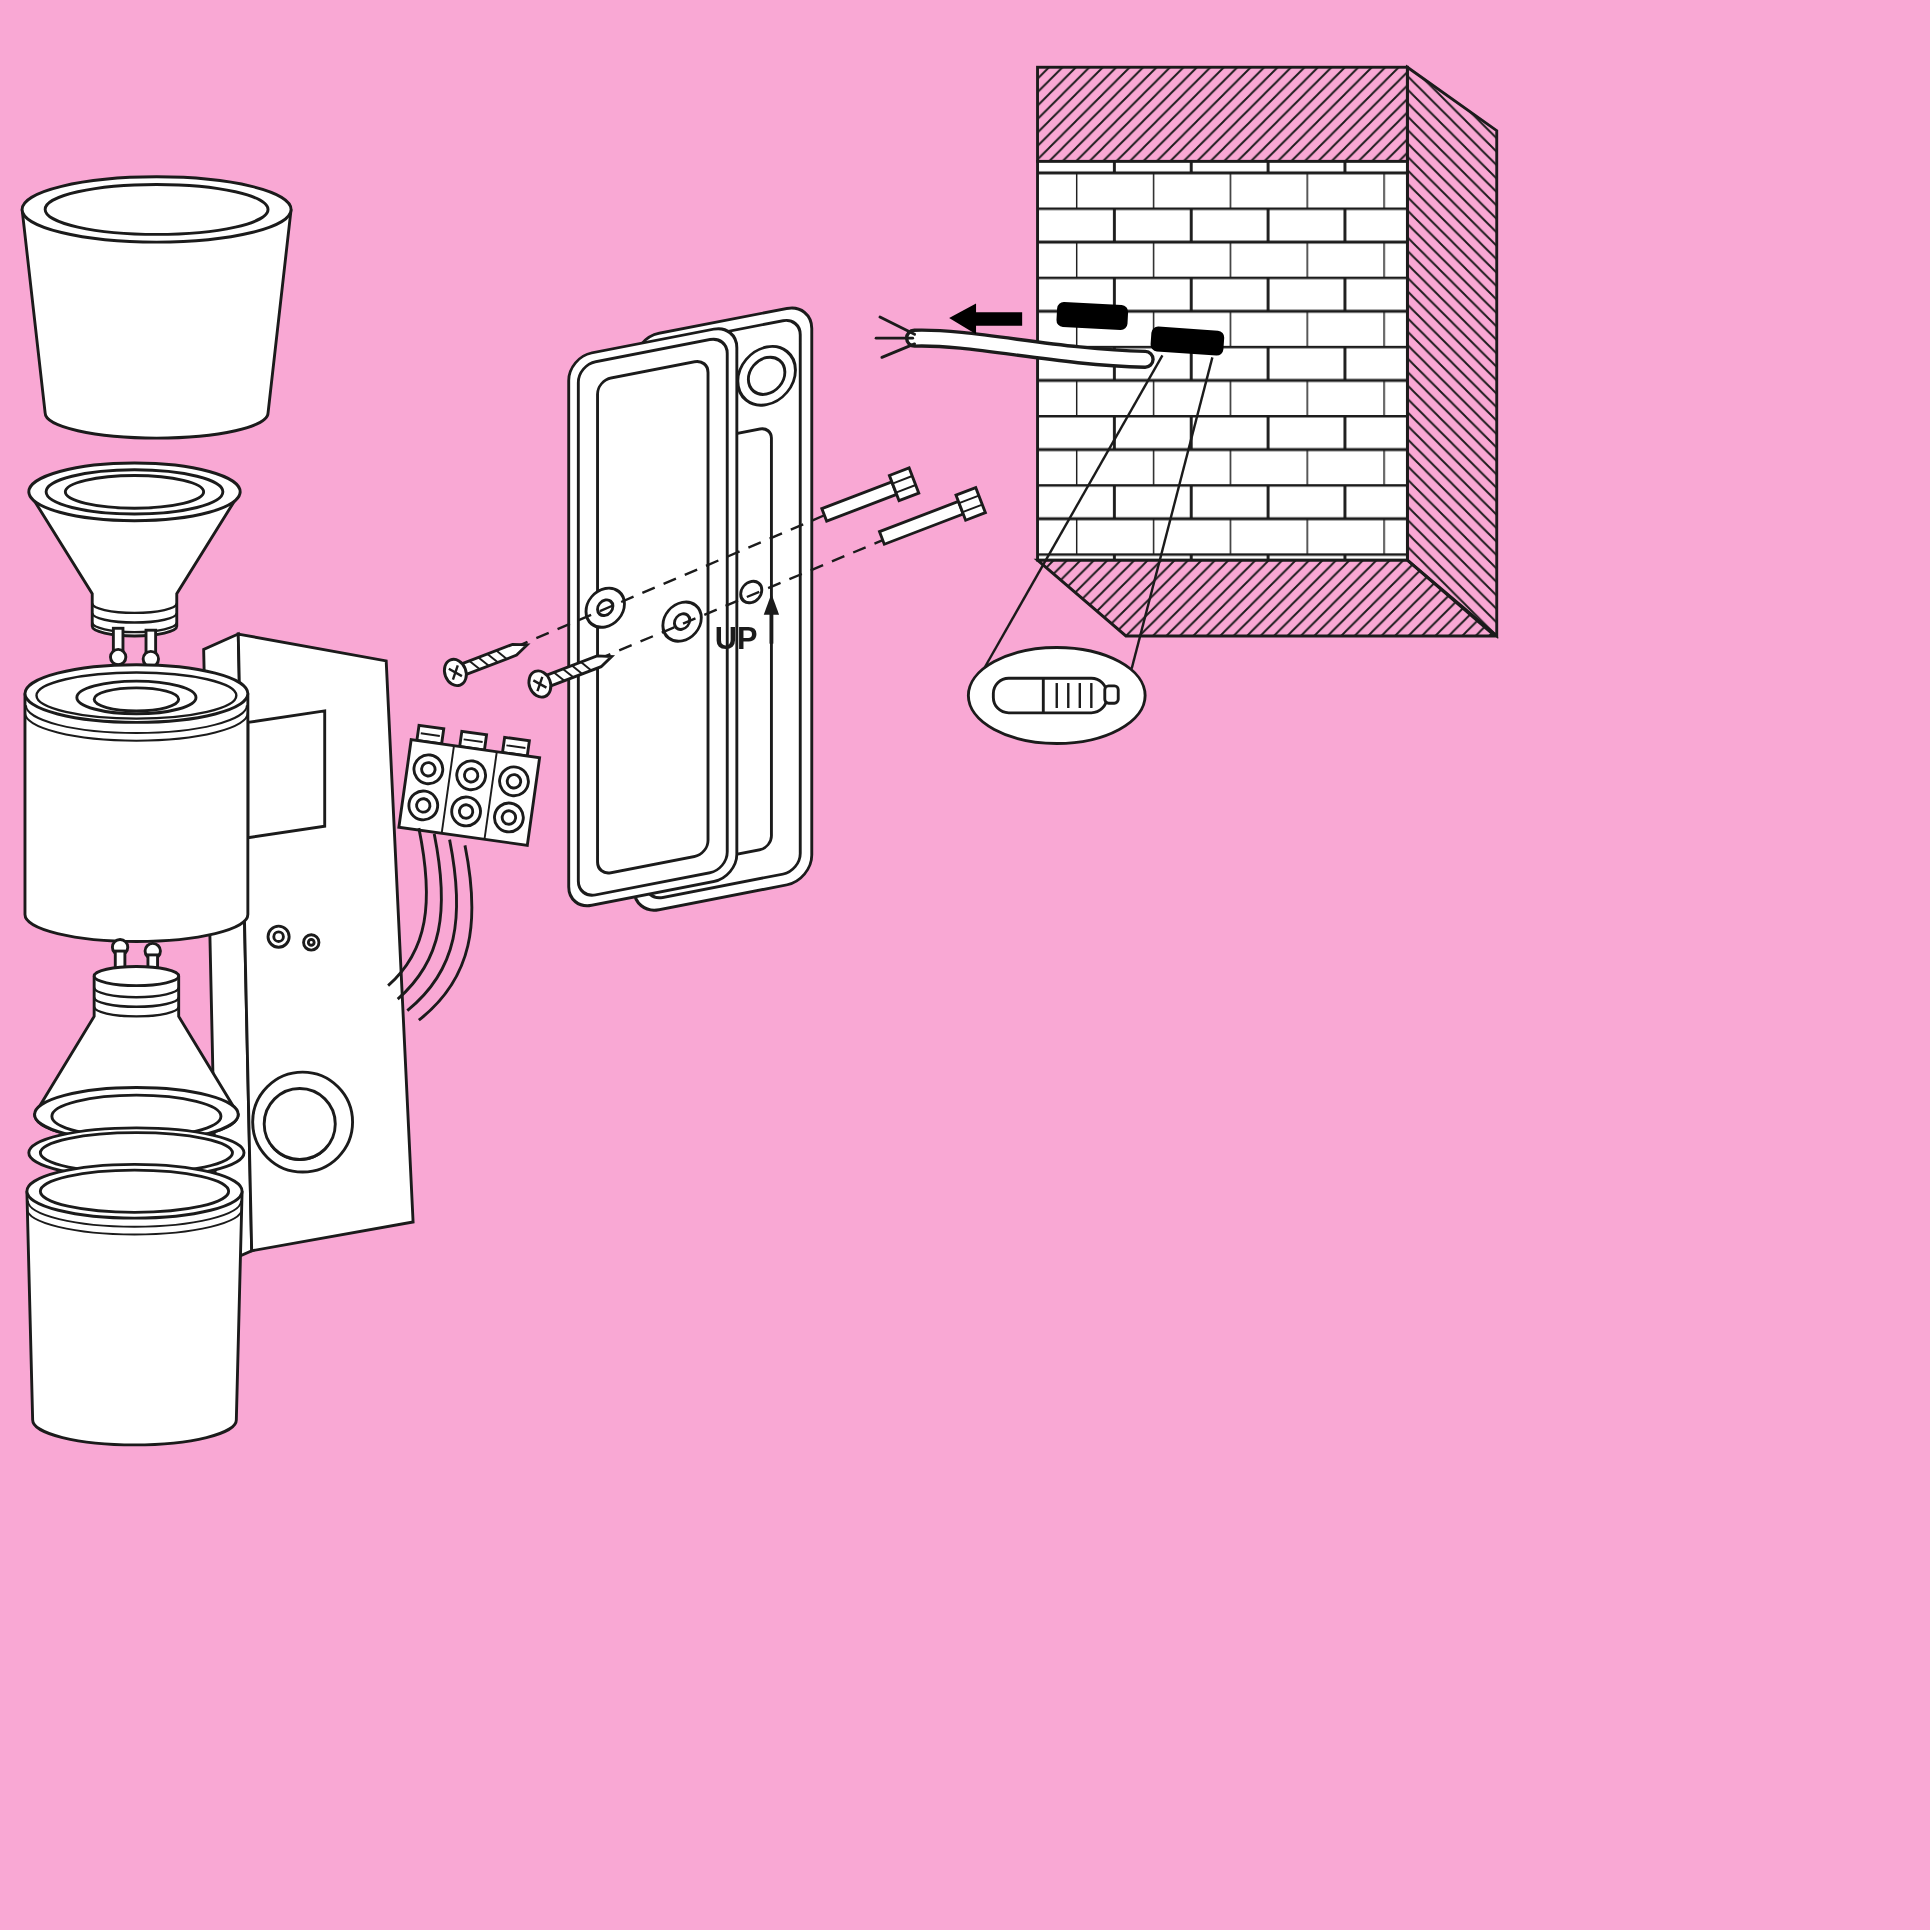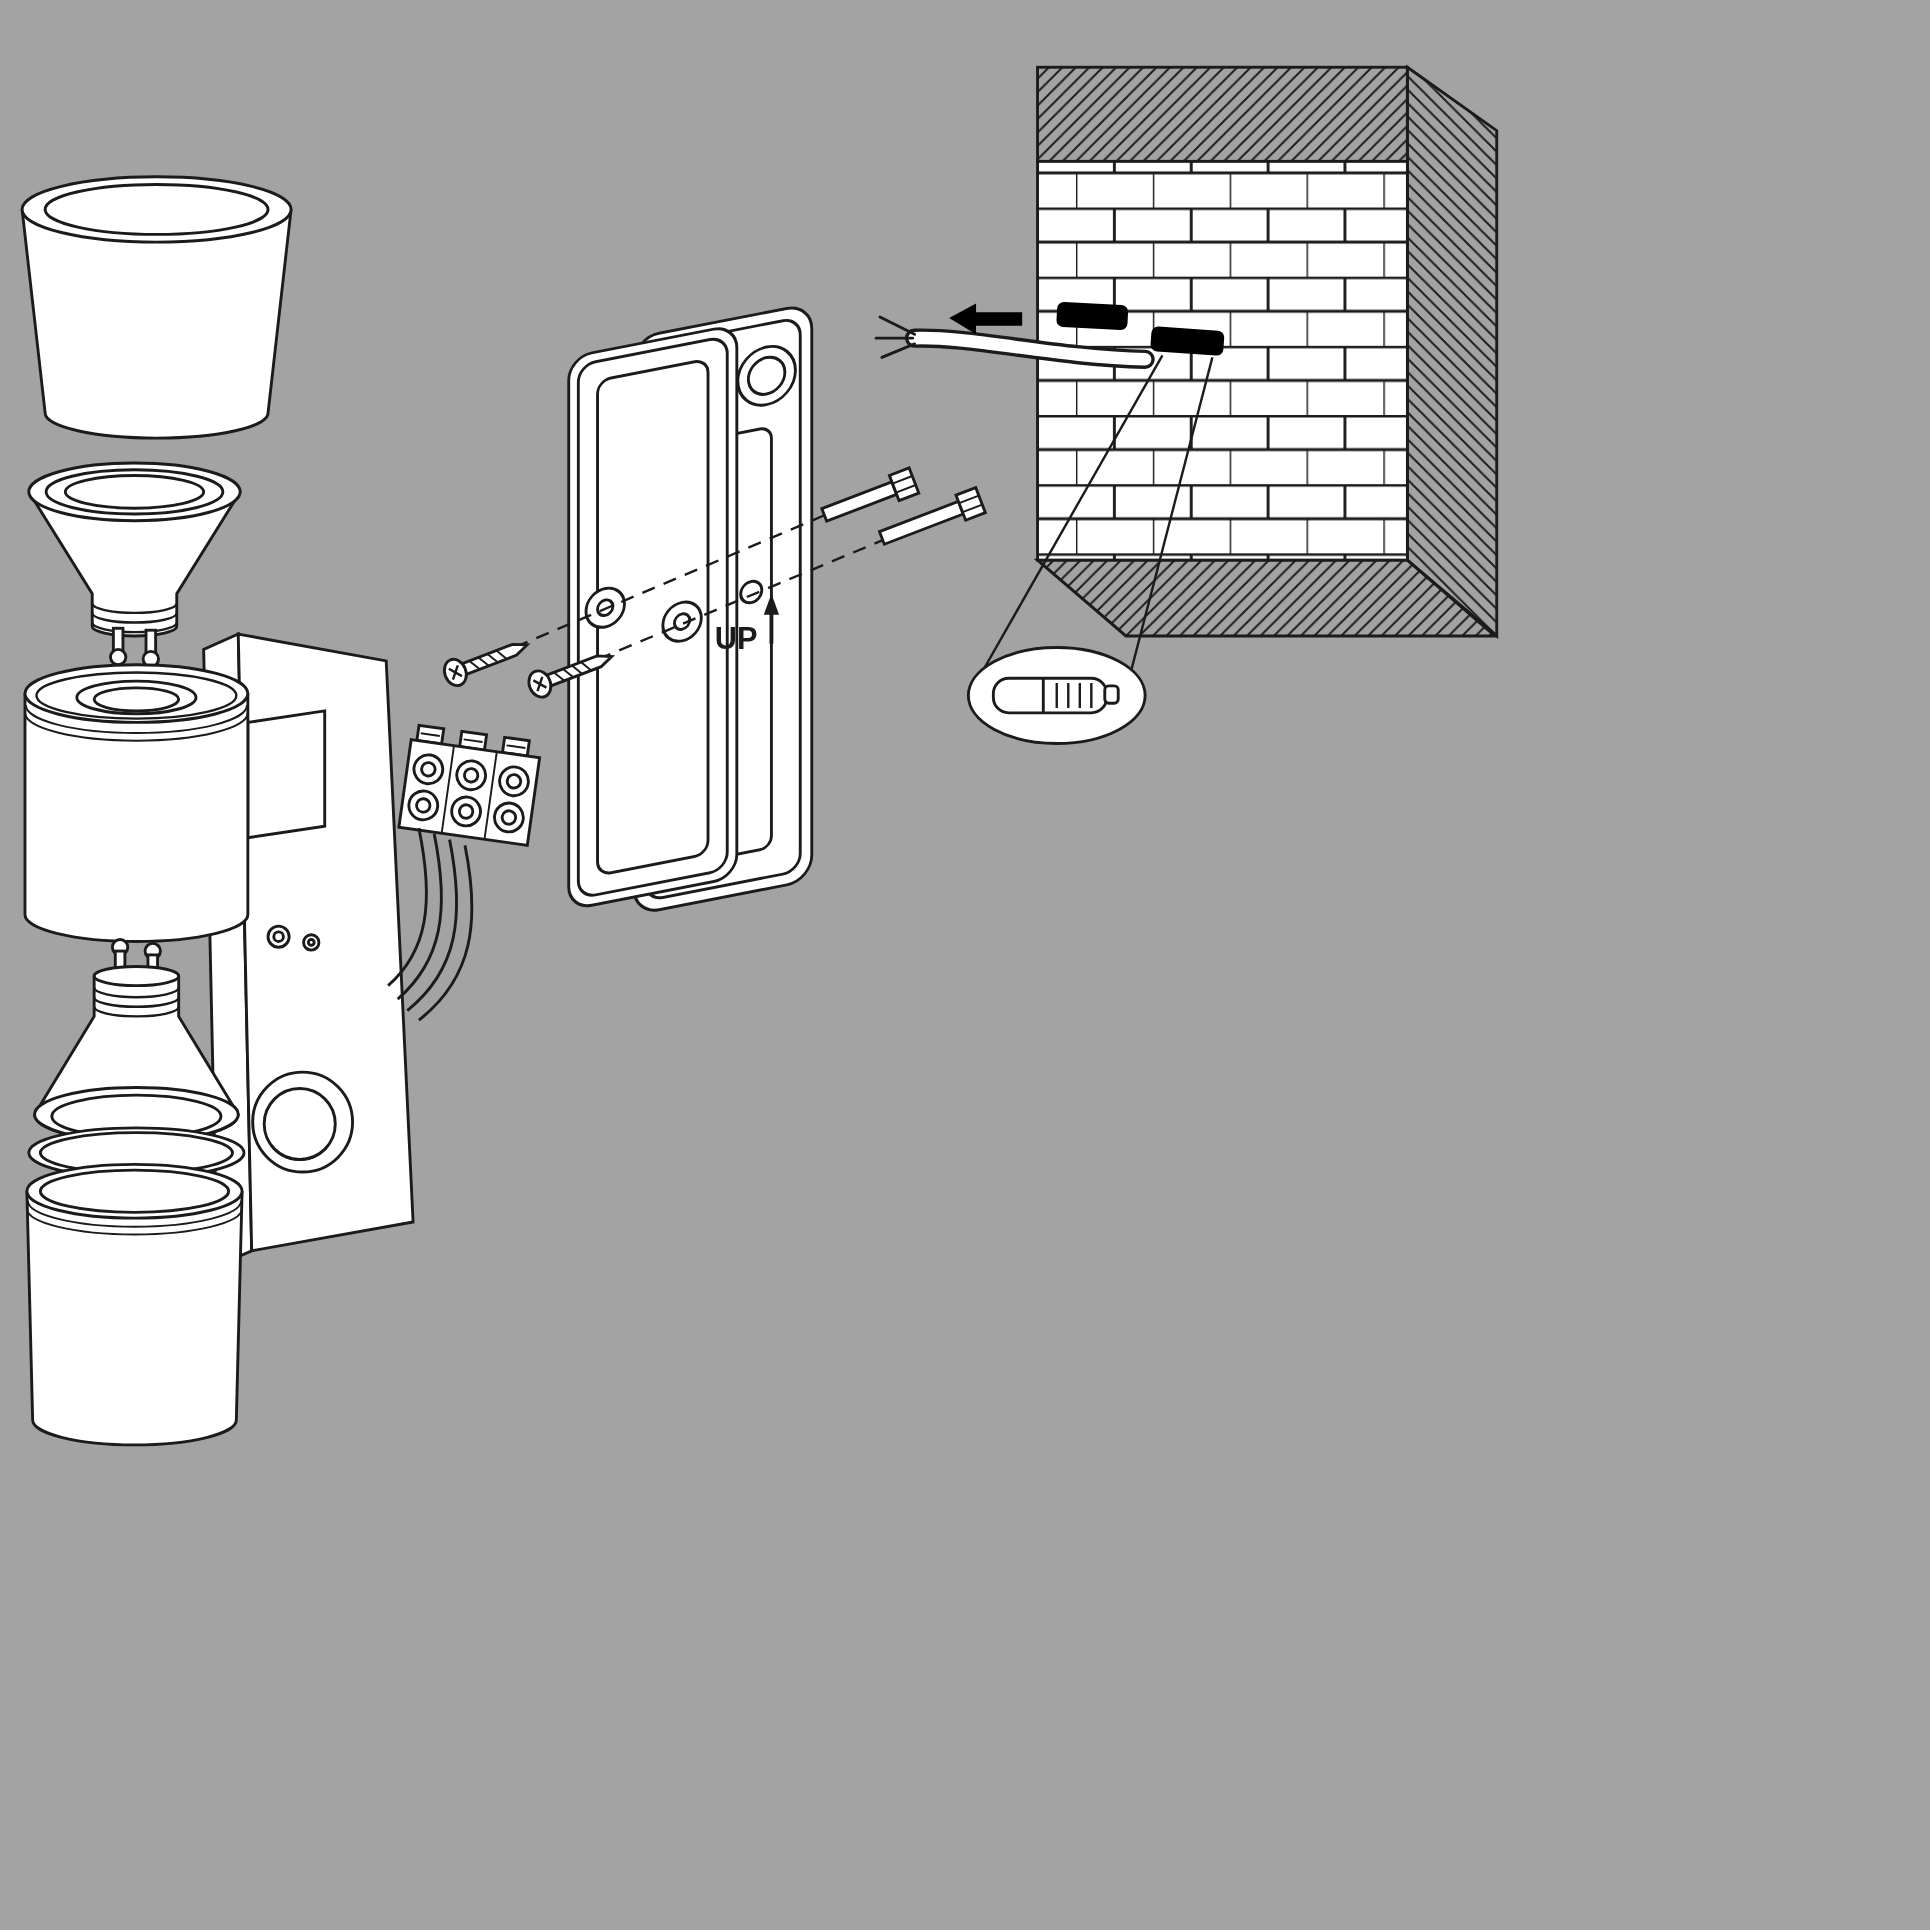--- a/index.html
+++ b/index.html
@@ -1,16 +1,16 @@
 <!DOCTYPE html>
 <html><head>
 <meta charset="utf-8">
 <style>
   html,body{margin:0;padding:0;background:#ffffff;}
-  .stage{position:relative;width:1930px;height:1930px;background:#a3a3a3;overflow:hidden;
+  .stage{position:relative;width:1930px;height:1930px;background:#f9a8d4;overflow:hidden;
          font-family:"Liberation Sans", sans-serif;}
   svg{display:block;}
   .up-text{font-family:"Liberation Sans", sans-serif;font-weight:bold;font-size:32px;fill:#1b1b1b;}
 </style>
 </head>
 <body>
 
 <div class="stage">
 <svg width="1930" height="1930" viewBox="0 0 2009 2009" xmlns="http://www.w3.org/2000/svg">
 

